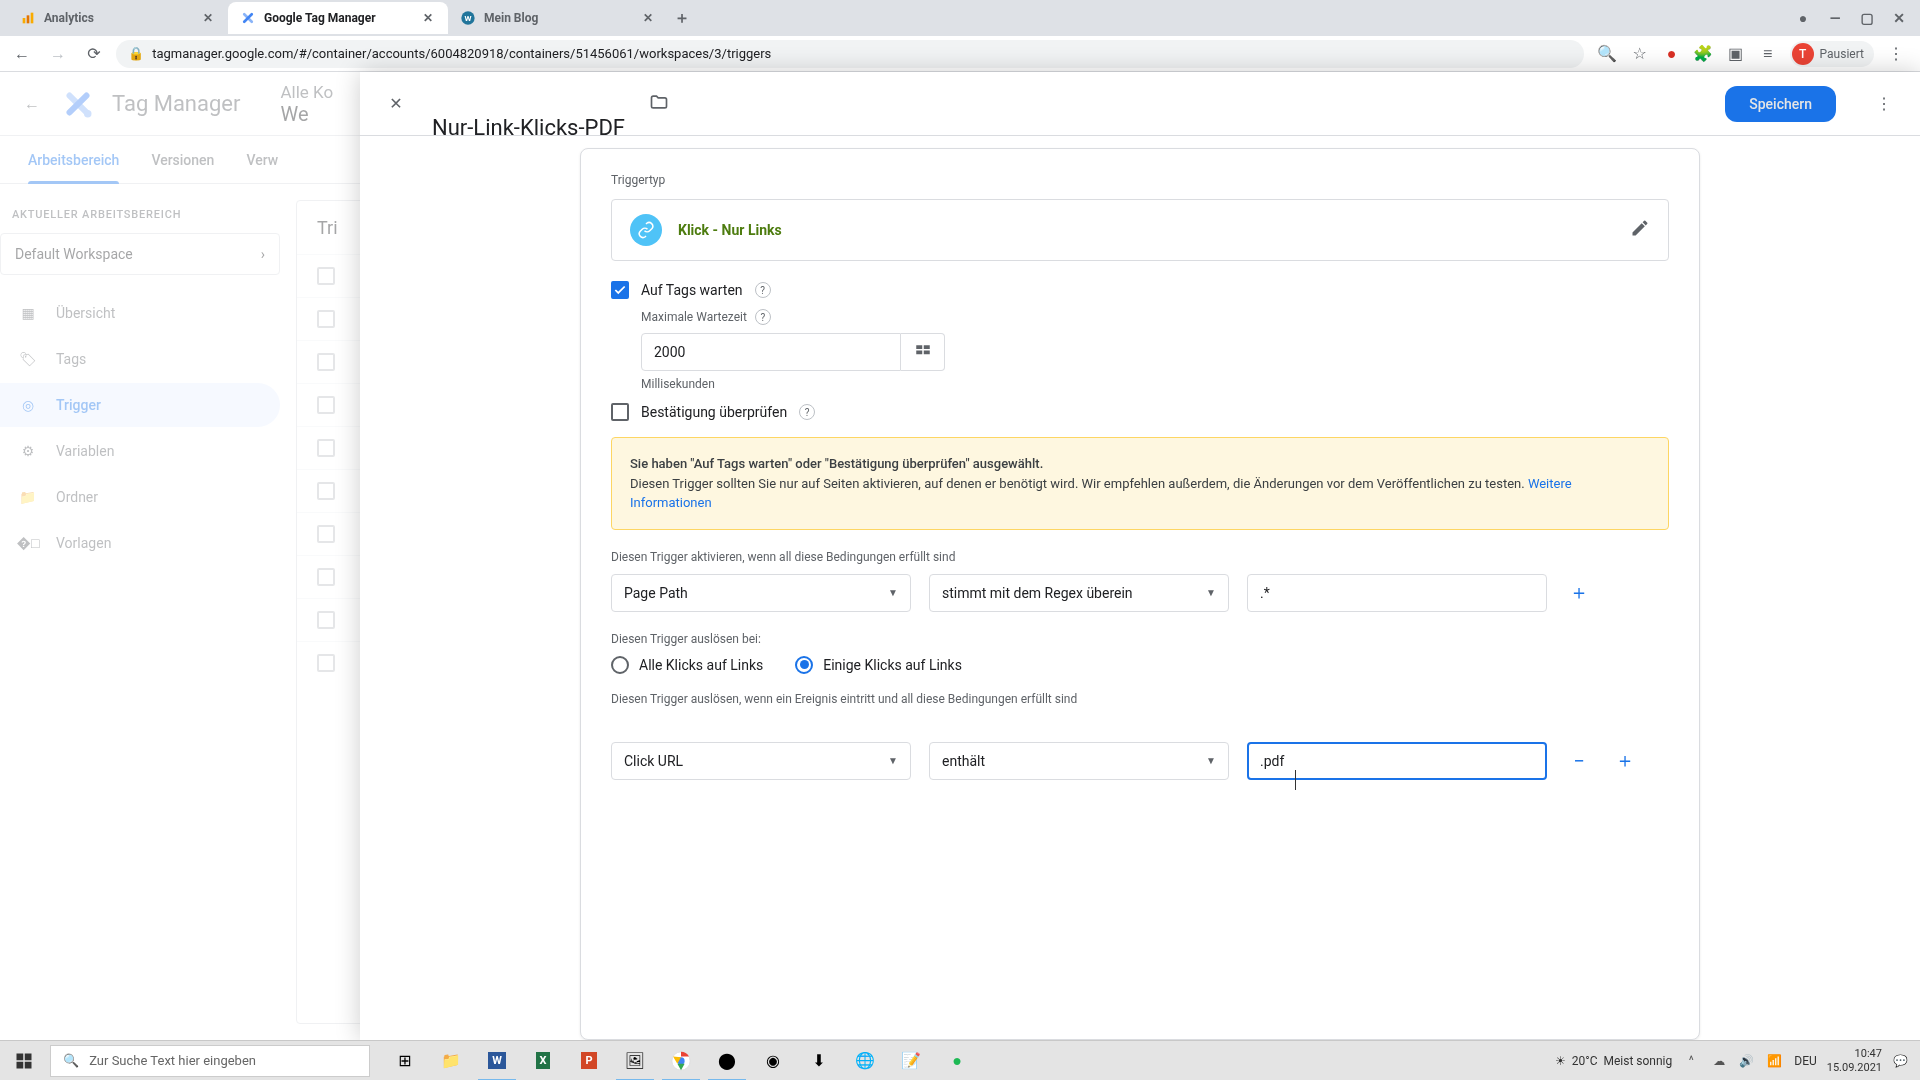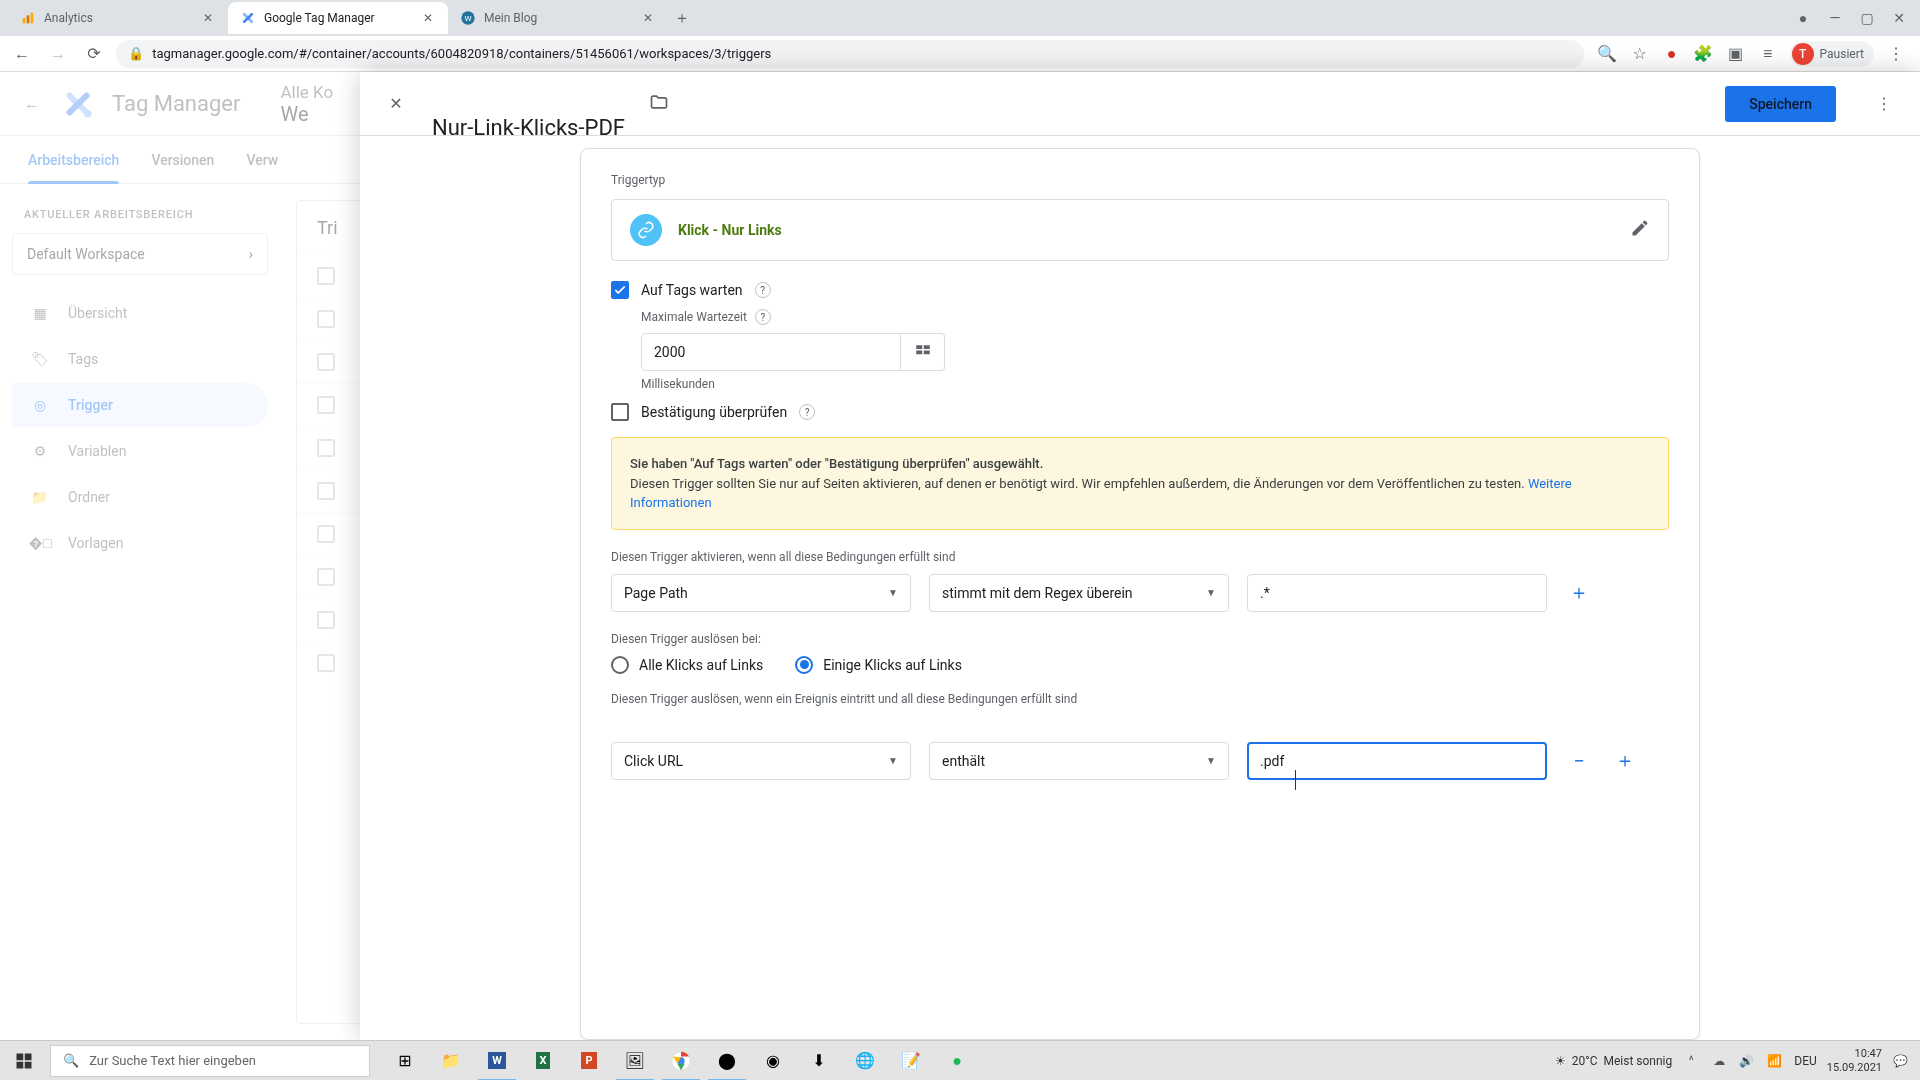--- a/index.html
+++ b/index.html
@@ -1,20 +1,20 @@
 <!DOCTYPE html>
 <html><head>
 <meta charset="utf-8">
 <style>
   * { margin: 0; padding: 0; box-sizing: border-box; font-family: Roboto, Arial, sans-serif; }
   html, body { width: 1920px; height: 1080px; overflow: hidden; background: #fff; }
   
   
   .browser-chrome { background: #dee1e6; }
-  .tab-strip { display: flex; align-items: center; height: 36px; padding-left: 8px; gap: 0; }
+  .tab-strip { display: flex; align-items: center; height: 36px; padding-left: 8px; gap: 0; font-weight: bold; }
   .tab { display: flex; align-items: center; gap: 8px; padding: 0 12px; height: 32px; min-width: 220px; max-width: 240px; border-radius: 8px 8px 0 0; font-size: 12px; color: #5f6368; position: relative; }
   .tab.active { background: #fff; color: #202124; }
   .tab .favicon { width: 16px; height: 16px; display: flex; align-items: center; justify-content: center; }
   .tab .title { flex: 1; white-space: nowrap; overflow: hidden; text-overflow: ellipsis; }
   .tab .close { width: 16px; height: 16px; display: flex; align-items: center; justify-content: center; color: #5f6368; cursor: pointer; }
   .new-tab { width: 28px; height: 28px; display: flex; align-items: center; justify-content: center; color: #5f6368; cursor: pointer; }
   .window-controls { margin-left: auto; display: flex; gap: 18px; padding-right: 14px; align-items: center; }
   .wc { width: 14px; height: 14px; display:flex;align-items:center;justify-content:center;color:#5f6368;cursor:pointer;font-size:14px;}
   
   .toolbar { background: #fff; height: 36px; display: flex; align-items: center; padding: 0 8px; gap: 8px; border-bottom: 1px solid #dadce0; }
@@ -37,21 +37,21 @@
   .gtm-crumbs { margin-left: 24px; }
   .gtm-crumbs .small{font-size:17px;color:#5f6368;}
   .gtm-crumbs .big{font-size:20px;color:#202124;font-weight:400;}
   
   .gtm-tabs { height: 48px; display: flex; align-items: center; gap: 32px; padding-left: 28px; border-bottom: 1px solid #dadce0; }
   .gtm-tab { font-size: 14px; color: #5f6368; height: 48px; display:flex;align-items:center; position:relative; font-weight:500;}
   .gtm-tab.active { color: #1a73e8; }
   .gtm-tab.active::after { content:''; position:absolute; bottom:0; left:0; right:0; height:3px; background:#1a73e8; border-radius:3px 3px 0 0;}
   
   .gtm-body { display:flex; height: calc(100% - 112px); }
-  .gtm-sidebar { width: 280px; padding: 16px 12px; }
+  .gtm-sidebar { width: 280px; padding: 16px 0; }
   .ws-label { font-size: 11px; letter-spacing: 0.8px; color:#5f6368; padding: 8px 12px; font-weight: 500;}
   .ws-select { margin: 4px 0 16px; border:1px solid #dadce0; border-radius: 4px; padding: 12px 14px; display:flex;align-items:center;justify-content:space-between;font-size:14px;color:#202124;cursor:pointer;}
   .nav-list { display:flex;flex-direction:column;gap:2px;margin-top:12px;}
   .nav-item { display:flex;align-items:center;gap:18px;padding:12px 18px;border-radius:0 24px 24px 0;font-size:14px;color:#5f6368;cursor:pointer;}
   .nav-item.active { background:#e8f0fe;color:#1a73e8;font-weight:500;}
   .nav-item .ni-icon{width:20px;height:20px;display:flex;align-items:center;justify-content:center;}
   
   .gtm-main { flex:1; padding: 16px; }
   .trg-card { border:1px solid #dadce0;border-radius:4px;width:100%;height:100%; }
   .trg-head { padding:16px 20px;font-size:18px;color:#202124;}
@@ -59,21 +59,21 @@
   .trg-row .chk{width:18px;height:18px;border:2px solid #bdc1c6;border-radius:2px;}
   
   
   .modal-scrim { position:absolute; inset:0; background: rgba(255,255,255,0.6); }
   .modal-panel { position:absolute; top:0; left:360px; right:0; bottom:0; background:#fff; box-shadow: 0 0 24px rgba(0,0,0,0.2); display:flex;flex-direction:column;}
   .modal-header { height: 64px; display:flex;align-items:center;padding: 0 24px; gap: 24px; border-bottom:1px solid #dadce0;}
   .mh-close{width:24px;height:24px;display:flex;align-items:center;justify-content:center;color:#5f6368;cursor:pointer;}
   .mh-title{font-size:22px;color:#202124;margin-top:48px;}
   .mh-folder{color:#5f6368;}
   .mh-spacer{flex:1;}
-  .btn-primary{background:#1a73e8;color:#0f172a;border:none;border-radius:3px;padding:10px 24px;font-size:14px;font-weight:500;cursor:pointer;}
+  .btn-primary{background:#1a73e8;color:#e5e5e5;border:none;border-radius:12px;padding:10px 24px;font-size:14px;font-weight:500;cursor:pointer;}
   .mh-more{width:24px;height:24px;display:flex;align-items:center;justify-content:center;color:#5f6368;cursor:pointer;margin-left:12px;}
   
   .modal-body { flex:1; display:flex; justify-content:center; padding: 0; overflow:hidden;}
   .card { width: 1120px; background:#fff; border:1px solid #dadce0; border-radius:8px; margin-top:12px; padding: 24px 30px 30px; box-shadow: 0 1px 3px rgba(0,0,0,0.08);}
   
   .sec-label{font-size:12px;color:#5f6368;margin-bottom:12px;}
   .type-row{border:1px solid #dadce0;border-radius:4px;padding:14px 18px;display:flex;align-items:center;gap:16px;margin-bottom:20px;}
   .type-icon{width:32px;height:32px;border-radius:50%;background:#4fc3f7;display:flex;align-items:center;justify-content:center;color:#fff;}
   .type-name{font-size:14px;font-weight:700;color:#4d7c0f;flex:1;}
   .type-edit{color:#5f6368;cursor:pointer;}

